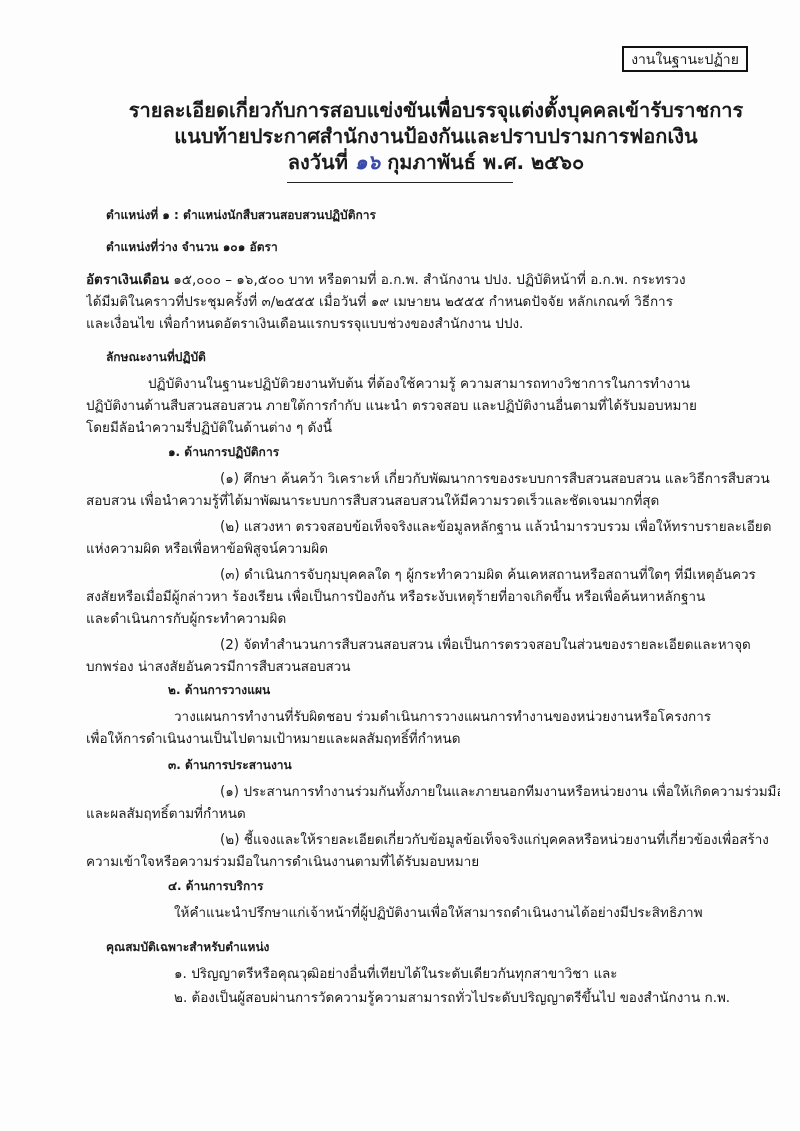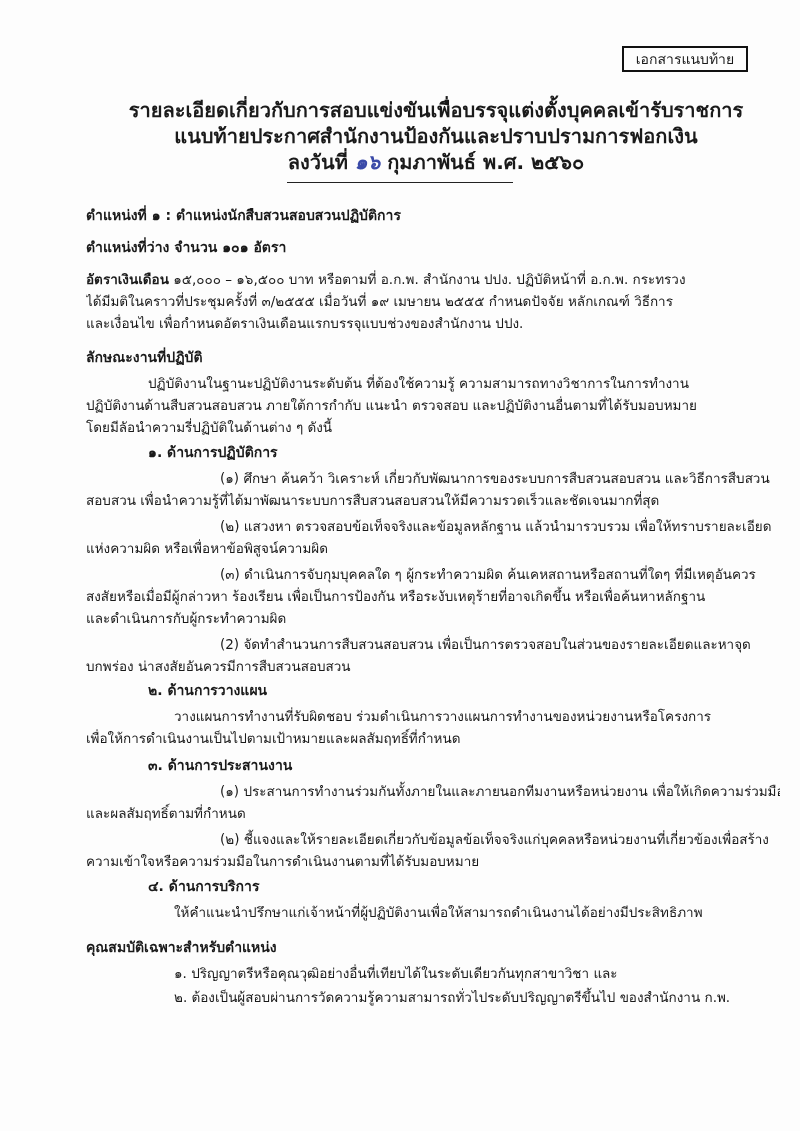--- a/index.html
+++ b/index.html
@@ -24,49 +24,49 @@
     border-top: 1.5px solid #222;
   }
   .line {
     position: absolute; left: 86px; width: 650px; font-size: 13.5px; line-height: 20px;
     white-space: nowrap; overflow: hidden;
   }
   .b { font-weight: bold; }
   .ind1 { left: 148px; }
   .ind2 { left: 174px; }
   .ind3 { left: 180px; margin-left: 40px; }
-  .heading { font-weight: bold; font-size: 14px; }
+  .heading { font-weight: bold; font-size: 12px; margin-left: 20px; }
 </style>
 </head>
 <body>
 
 <div class="page">
 
-  <div class="stamp-box">เอกสารแนบท้าย</div>
+  <div class="stamp-box">งานในฐานะปฏ้าย</div>
 
   <div class="title" style="top:100px">รายละเอียดเกี่ยวกับการสอบแข่งขันเพื่อบรรจุแต่งตั้งบุคคลเข้ารับราชการ</div>
   <div class="title" style="top:126px">แนบท้ายประกาศสำนักงานป้องกันและปราบปรามการฟอกเงิน</div>
   <div class="title" style="top:152px">
     <span>ลงวันที่</span>
     <span class="hand">๑๖</span>
     <span>กุมภาพันธ์ พ.ศ. ๒๕๖๐</span>
   </div>
   <div class="rule"></div>
 
   <div class="line heading" style="top:205px">ตำแหน่งที่ ๑ : ตำแหน่งนักสืบสวนสอบสวนปฏิบัติการ</div>
   <div class="line heading" style="top:237px">ตำแหน่งที่ว่าง จำนวน ๑๐๑ อัตรา</div>
 
   <div class="line" style="top:269px">
     <span class="b">อัตราเงินเดือน</span><span> ๑๕,๐๐๐ – ๑๖,๕๐๐ บาท หรือตามที่ อ.ก.พ. สำนักงาน ปปง. ปฏิบัติหน้าที่ อ.ก.พ. กระทรวง</span>
   </div>
   <div class="line" style="top:291px">ได้มีมติในคราวที่ประชุมครั้งที่ ๓/๒๕๕๕ เมื่อวันที่ ๑๙ เมษายน ๒๕๕๕ กำหนดปัจจัย หลักเกณฑ์ วิธีการ</div>
   <div class="line heading" style="top:347px">ลักษณะงานที่ปฏิบัติ</div>
 
   <div class="line" style="top:313px">และเงื่อนไข เพื่อกำหนดอัตราเงินเดือนแรกบรรจุแบบช่วงของสำนักงาน ปปง.</div>
-  <div class="line ind1" style="top:373px; width:590px">ปฏิบัติงานในฐานะปฏิบัติงานระดับต้น ที่ต้องใช้ความรู้ ความสามารถทางวิชาการในการทำงาน</div>
+  <div class="line ind1" style="top:373px; width:590px">ปฏิบัติงานในฐานะปฏิบัติวยงานทับต้น ที่ต้องใช้ความรู้ ความสามารถทางวิชาการในการทำงาน</div>
   <div class="line" style="top:395px">ปฏิบัติงานด้านสืบสวนสอบสวน ภายใต้การกำกับ แนะนำ ตรวจสอบ และปฏิบัติงานอื่นตามที่ได้รับมอบหมาย</div>
   <div class="line" style="top:417px">โดยมีลัอนำความรี่ปฏิบัติในด้านต่าง ๆ ดังนี้</div>
 
   <div class="line heading ind1" style="top:442px">๑. ด้านการปฏิบัติการ</div>
   <div class="line ind3" style="top:468px; width:560px">(๑) ศึกษา ค้นคว้า วิเคราะห์ เกี่ยวกับพัฒนาการของระบบการสืบสวนสอบสวน และวิธีการสืบสวน</div>
   <div class="line" style="top:490px">สอบสวน เพื่อนำความรู้ที่ได้มาพัฒนาระบบการสืบสวนสอบสวนให้มีความรวดเร็วและชัดเจนมากที่สุด</div>
   <div class="line ind3" style="top:516px; width:560px">(๒) แสวงหา ตรวจสอบข้อเท็จจริงและข้อมูลหลักฐาน แล้วนำมารวบรวม เพื่อให้ทราบรายละเอียด</div>
   <div class="line" style="top:538px">แห่งความผิด หรือเพื่อหาข้อพิสูจน์ความผิด</div>
   <div class="line ind3" style="top:564px; width:560px">(๓) ดำเนินการจับกุมบุคคลใด ๆ ผู้กระทำความผิด ค้นเคหสถานหรือสถานที่ใดๆ ที่มีเหตุอันควร</div>
   <div class="line" style="top:586px">สงสัยหรือเมื่อมีผู้กล่าวหา ร้องเรียน เพื่อเป็นการป้องกัน หรือระงับเหตุร้ายที่อาจเกิดขึ้น หรือเพื่อค้นหาหลักฐาน</div>

